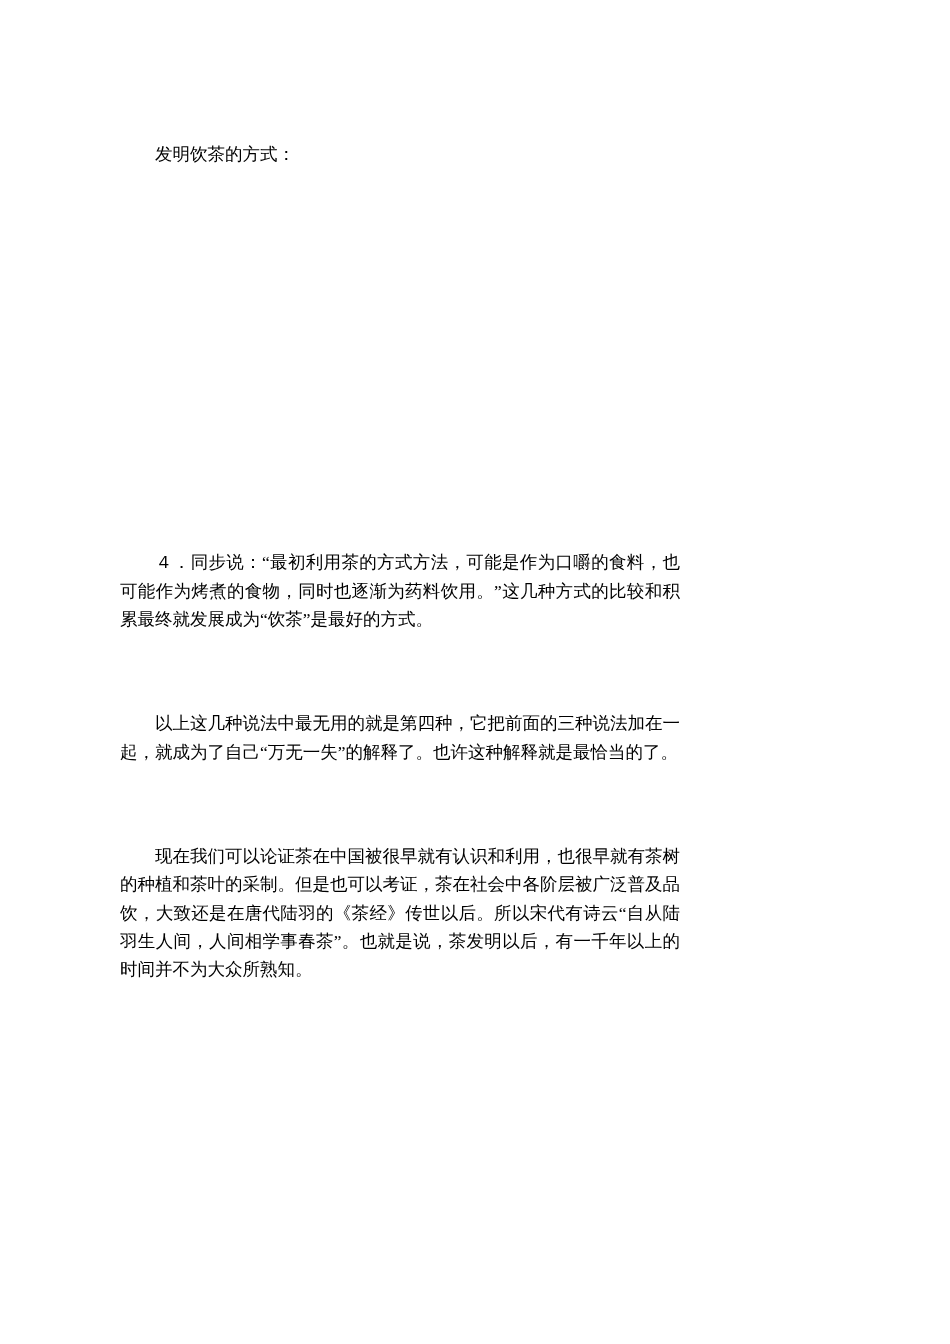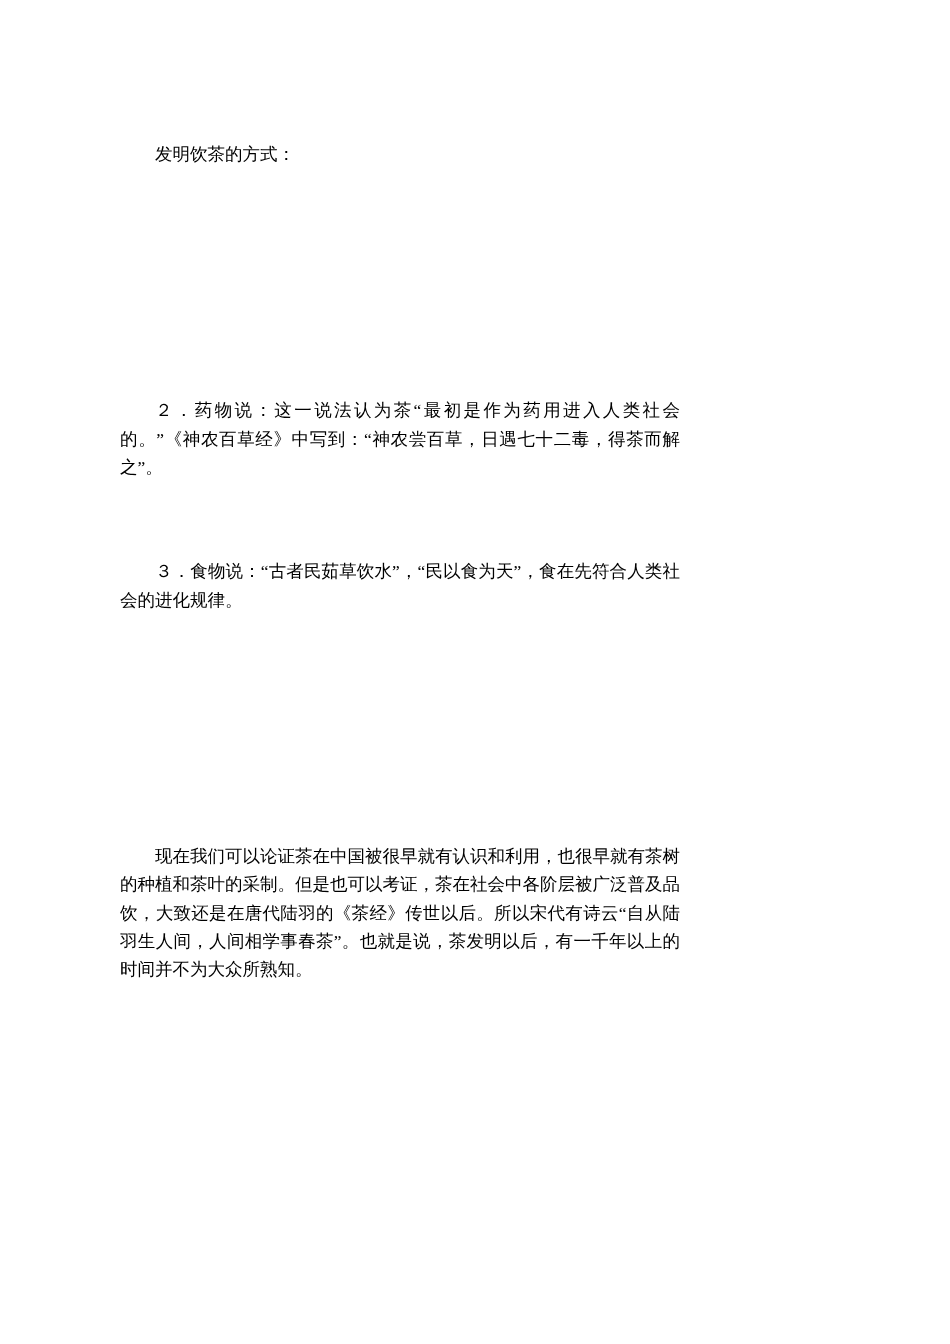--- a/index.html
+++ b/index.html
@@ -45,31 +45,31 @@
     <p class="para">发明饮茶的方式：</p>
 
     <div class="gap-lg"></div>
 
 
     <div class="gap-lg"></div>
 
 
     <div class="gap-lg"></div>
 
-    <p class="para">２．药物说：这一说法认为茶“最初是作为药用进入人类社会的。”《神农百草经》中写到：“神农尝百草，日遇七十二毒，得茶而解之”。</p>
-
-    <div class="gap-lg"></div>
-
-    <p class="para">３．食物说：“古者民茹草饮水”，“民以食为天”，食在先符合人类社会的进化规律。</p>
 
     <div class="gap-lg"></div>
 
 
     <div class="gap-lg"></div>
 
+    <p class="para">４．同步说：“最初利用茶的方式方法，可能是作为口嚼的食料，也可能作为烤煮的食物，同时也逐渐为药料饮用。”这几种方式的比较和积累最终就发展成为“饮茶”是最好的方式。</p>
+
+    <div class="gap-lg"></div>
+
+    <p class="para">以上这几种说法中最无用的就是第四种，它把前面的三种说法加在一起，就成为了自己“万无一失”的解释了。也许这种解释就是最恰当的了。</p>
 
     <div class="gap-lg"></div>
 
     <p class="para">现在我们可以论证茶在中国被很早就有认识和利用，也很早就有茶树的种植和茶叶的采制。但是也可以考证，茶在社会中各阶层被广泛普及品饮，大致还是在唐代陆羽的《茶经》传世以后。所以宋代有诗云“自从陆羽生人间，人间相学事春茶”。也就是说，茶发明以后，有一千年以上的时间并不为大众所熟知。</p>
 
     <div class="gap-xl"></div>
 
 
   </div>
 </div>

